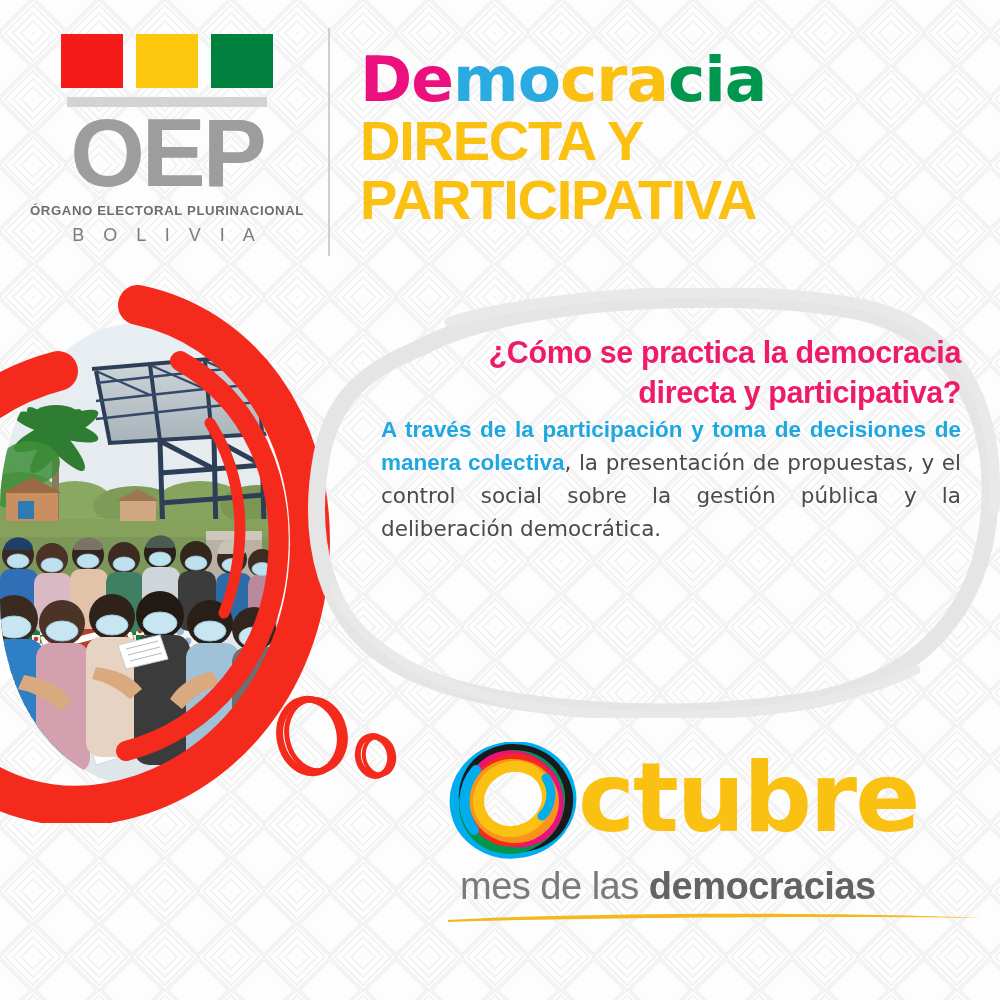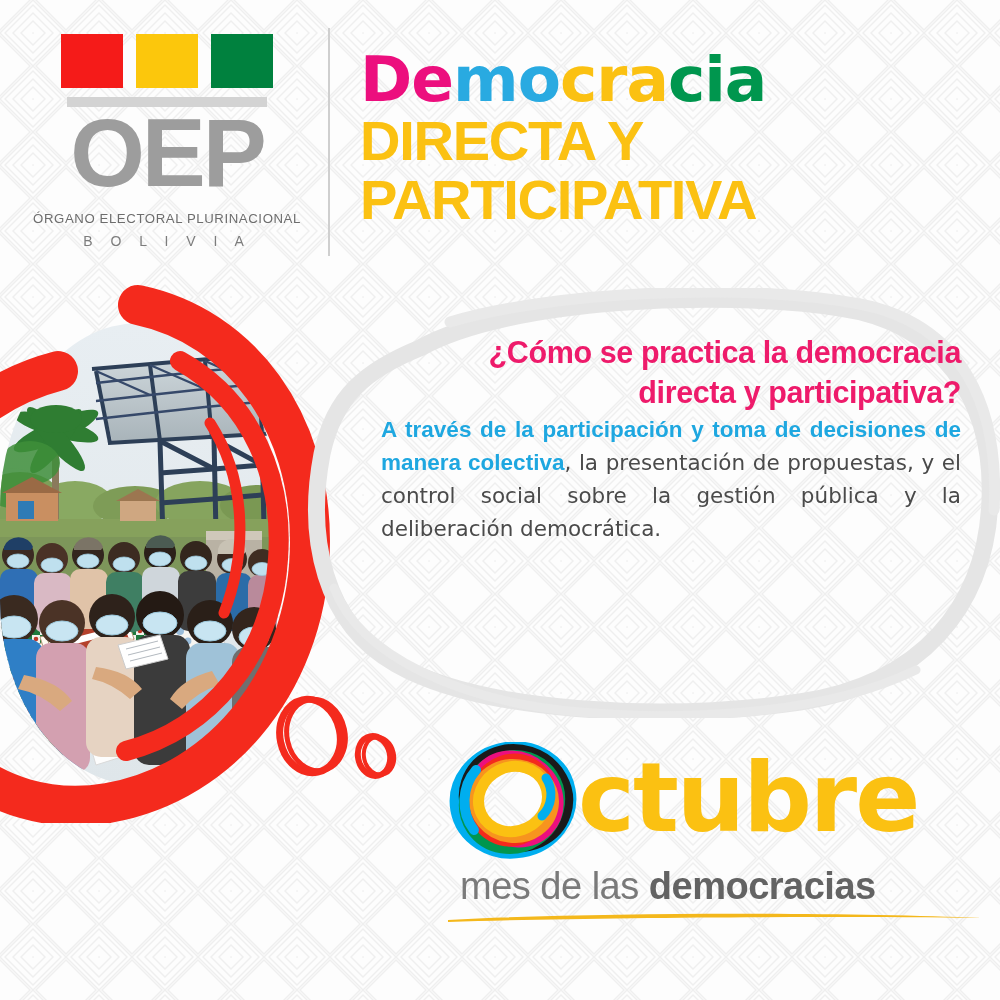--- a/index.html
+++ b/index.html
@@ -33,25 +33,25 @@
   .flag-red{ background:#F51B19; }
   .flag-yel{ background:#FCC70C; }
   .flag-grn{ background:#00813E; }
   .flag-bar{ width:200px; height:10px; background:#D3D3D3; margin:9px auto 0; }
   .oep-word{
     text-align:center; font-size:96px; line-height:0.92; font-weight:bold;
     color:#9D9D9D; letter-spacing:-3px; margin-top:2px;
     font-family:"Liberation Sans", sans-serif;
   }
   .oep-sub1{
-    text-align:center; font-size:13.2px; font-weight:normal; color:#6D6D6D;
-    letter-spacing:0.6px; margin-top:14px;
+    text-align:center; font-size:13.2px; font-weight:bold; color:#6D6D6D;
+    letter-spacing:0.6px; margin-top:6px;
   }
   .oep-sub2{
-    text-align:center; font-size:14px; color:#7C7C7C;
+    text-align:center; font-size:18px; color:#7C7C7C;
     letter-spacing:7px; margin-top:7px;
   }
 
   .divider{
     position:absolute; left:328px; top:28px;
     width:2px; height:228px; background:#CFCFCF;
   }
 
   .title-block{ position:absolute; left:360px; top:48px; width:620px; }
   .t-democracia{

